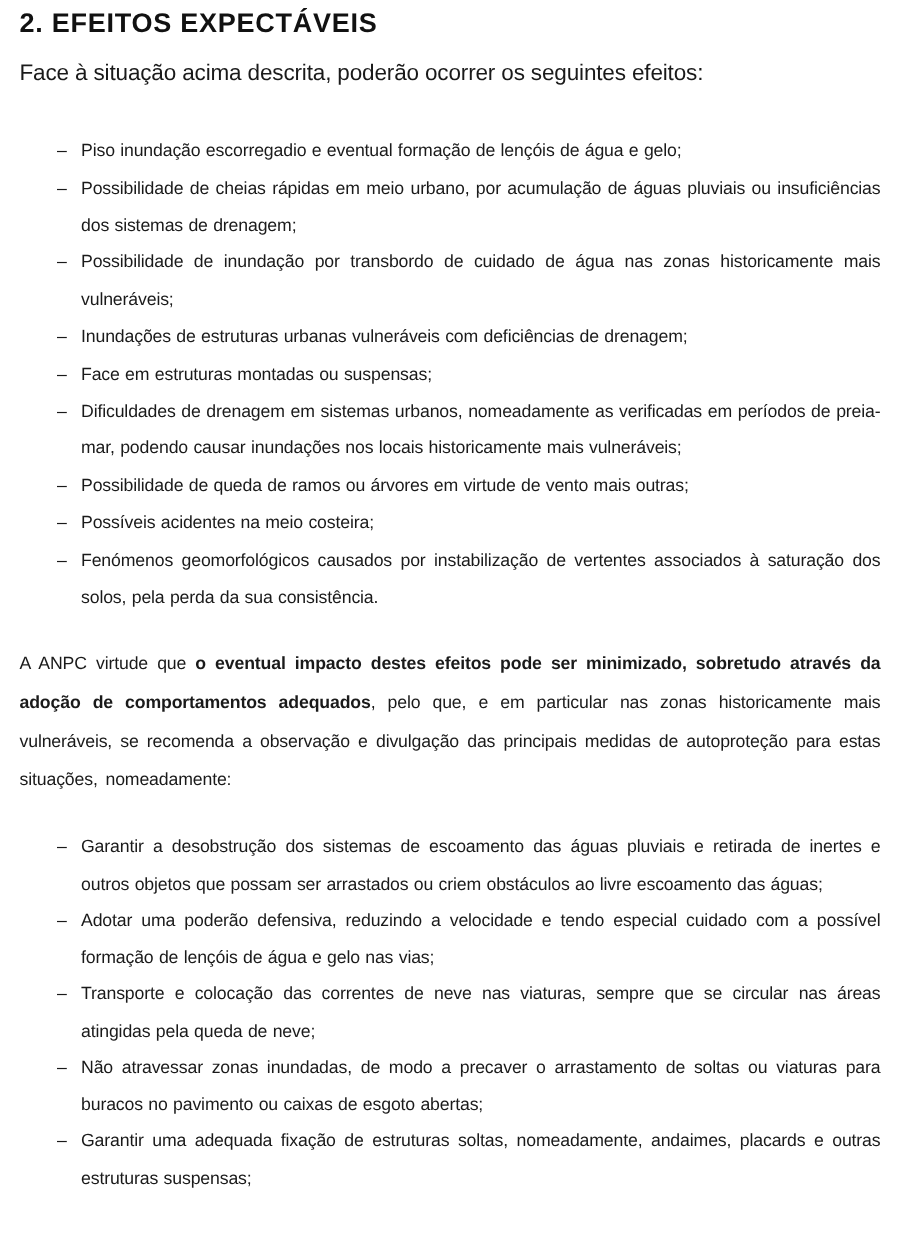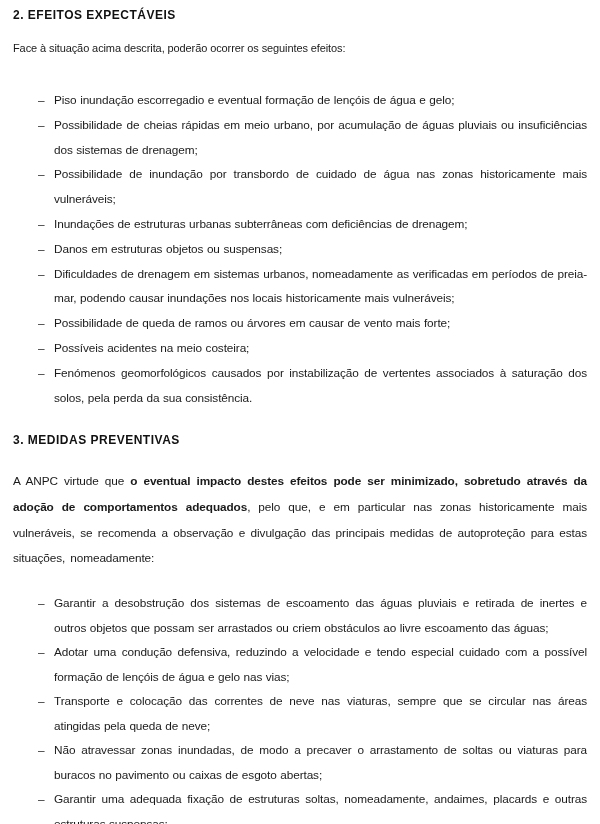--- a/index.html
+++ b/index.html
@@ -15,32 +15,32 @@
     font-family: "Liberation Sans", sans-serif;
   }
   .page {
     box-sizing: border-box;
     width: 600px;
     height: 824px;
     padding: 7px 13px 0 13px;
   }
   .section-heading {
     margin: 0;
-    font-size: 12px;
+    font-size: 18px;
     line-height: 17px;
     font-weight: 700;
     letter-spacing: 0.5px;
     color: #111111;
   }
   .section-heading.second {
     margin-top: 22px;
   }
   .intro {
     margin: 17px 0 0 0;
-    font-size: 11px;
+    font-size: 15px;
     line-height: 15px;
     letter-spacing: -0.1px;
   }
   .intro-rich {
     margin: 20px 0 0 0;
     min-height: 122px;
     box-sizing: border-box;
     font-size: 11.8px;
     line-height: 25.8px;
     letter-spacing: -0.1px;
@@ -94,56 +94,55 @@
       <div class="item">
         <span class="dash">–</span>
         <div class="item-text">Possibilidade de cheias rápidas em meio urbano, por acumulação de águas pluviais ou insuficiências dos sistemas de drenagem;</div>
       </div>
       <div class="item">
         <span class="dash">–</span>
         <div class="item-text">Possibilidade de inundação por transbordo de cuidado de água nas zonas historicamente mais vulneráveis;</div>
       </div>
       <div class="item">
         <span class="dash">–</span>
-        <div class="item-text">Inundações de estruturas urbanas subterrâneas com deficiências de drenagem;</div>
+        <div class="item-text">Inundações de estruturas urbanas vulneráveis com deficiências de drenagem;</div>
       </div>
       <div class="item">
         <span class="dash">–</span>
-        <div class="item-text">Danos em estruturas objetos ou suspensas;</div>
+        <div class="item-text">Face em estruturas montadas ou suspensas;</div>
       </div>
       <div class="item">
         <span class="dash">–</span>
         <div class="item-text">Dificuldades de drenagem em sistemas urbanos, nomeadamente as verificadas em períodos de preia-mar, podendo causar inundações nos locais historicamente mais vulneráveis;</div>
       </div>
       <div class="item">
         <span class="dash">–</span>
-        <div class="item-text">Possibilidade de queda de ramos ou árvores em causar de vento mais forte;</div>
+        <div class="item-text">Possibilidade de queda de ramos ou árvores em virtude de vento mais outras;</div>
       </div>
       <div class="item">
         <span class="dash">–</span>
         <div class="item-text">Possíveis acidentes na meio costeira;</div>
       </div>
       <div class="item">
         <span class="dash">–</span>
         <div class="item-text">Fenómenos geomorfológicos causados por instabilização de vertentes associados à saturação dos solos, pela perda da sua consistência.</div>
       </div>
     </div>
 
-  <h1 class="section-heading second">3. MEDIDAS PREVENTIVAS</h1>
 
   <p class="intro-rich"><span>A ANPC virtude que </span><span class="b">o eventual impacto destes efeitos pode ser minimizado, sobretudo através da adoção de comportamentos adequados</span><span>, pelo que, e em particular nas zonas historicamente mais vulneráveis, se recomenda a observação e divulgação das principais medidas de autoproteção para estas situações, nomeadamente:</span></p>
 
   <div class="list l2">
       <div class="item">
         <span class="dash">–</span>
         <div class="item-text">Garantir a desobstrução dos sistemas de escoamento das águas pluviais e retirada de inertes e outros objetos que possam ser arrastados ou criem obstáculos ao livre escoamento das águas;</div>
       </div>
       <div class="item">
         <span class="dash">–</span>
-        <div class="item-text">Adotar uma condução defensiva, reduzindo a velocidade e tendo especial cuidado com a possível formação de lençóis de água e gelo nas vias;</div>
+        <div class="item-text">Adotar uma poderão defensiva, reduzindo a velocidade e tendo especial cuidado com a possível formação de lençóis de água e gelo nas vias;</div>
       </div>
       <div class="item">
         <span class="dash">–</span>
         <div class="item-text">Transporte e colocação das correntes de neve nas viaturas, sempre que se circular nas áreas atingidas pela queda de neve;</div>
       </div>
       <div class="item">
         <span class="dash">–</span>
         <div class="item-text">Não atravessar zonas inundadas, de modo a precaver o arrastamento de soltas ou viaturas para buracos no pavimento ou caixas de esgoto abertas;</div>
       </div>
       <div class="item">

